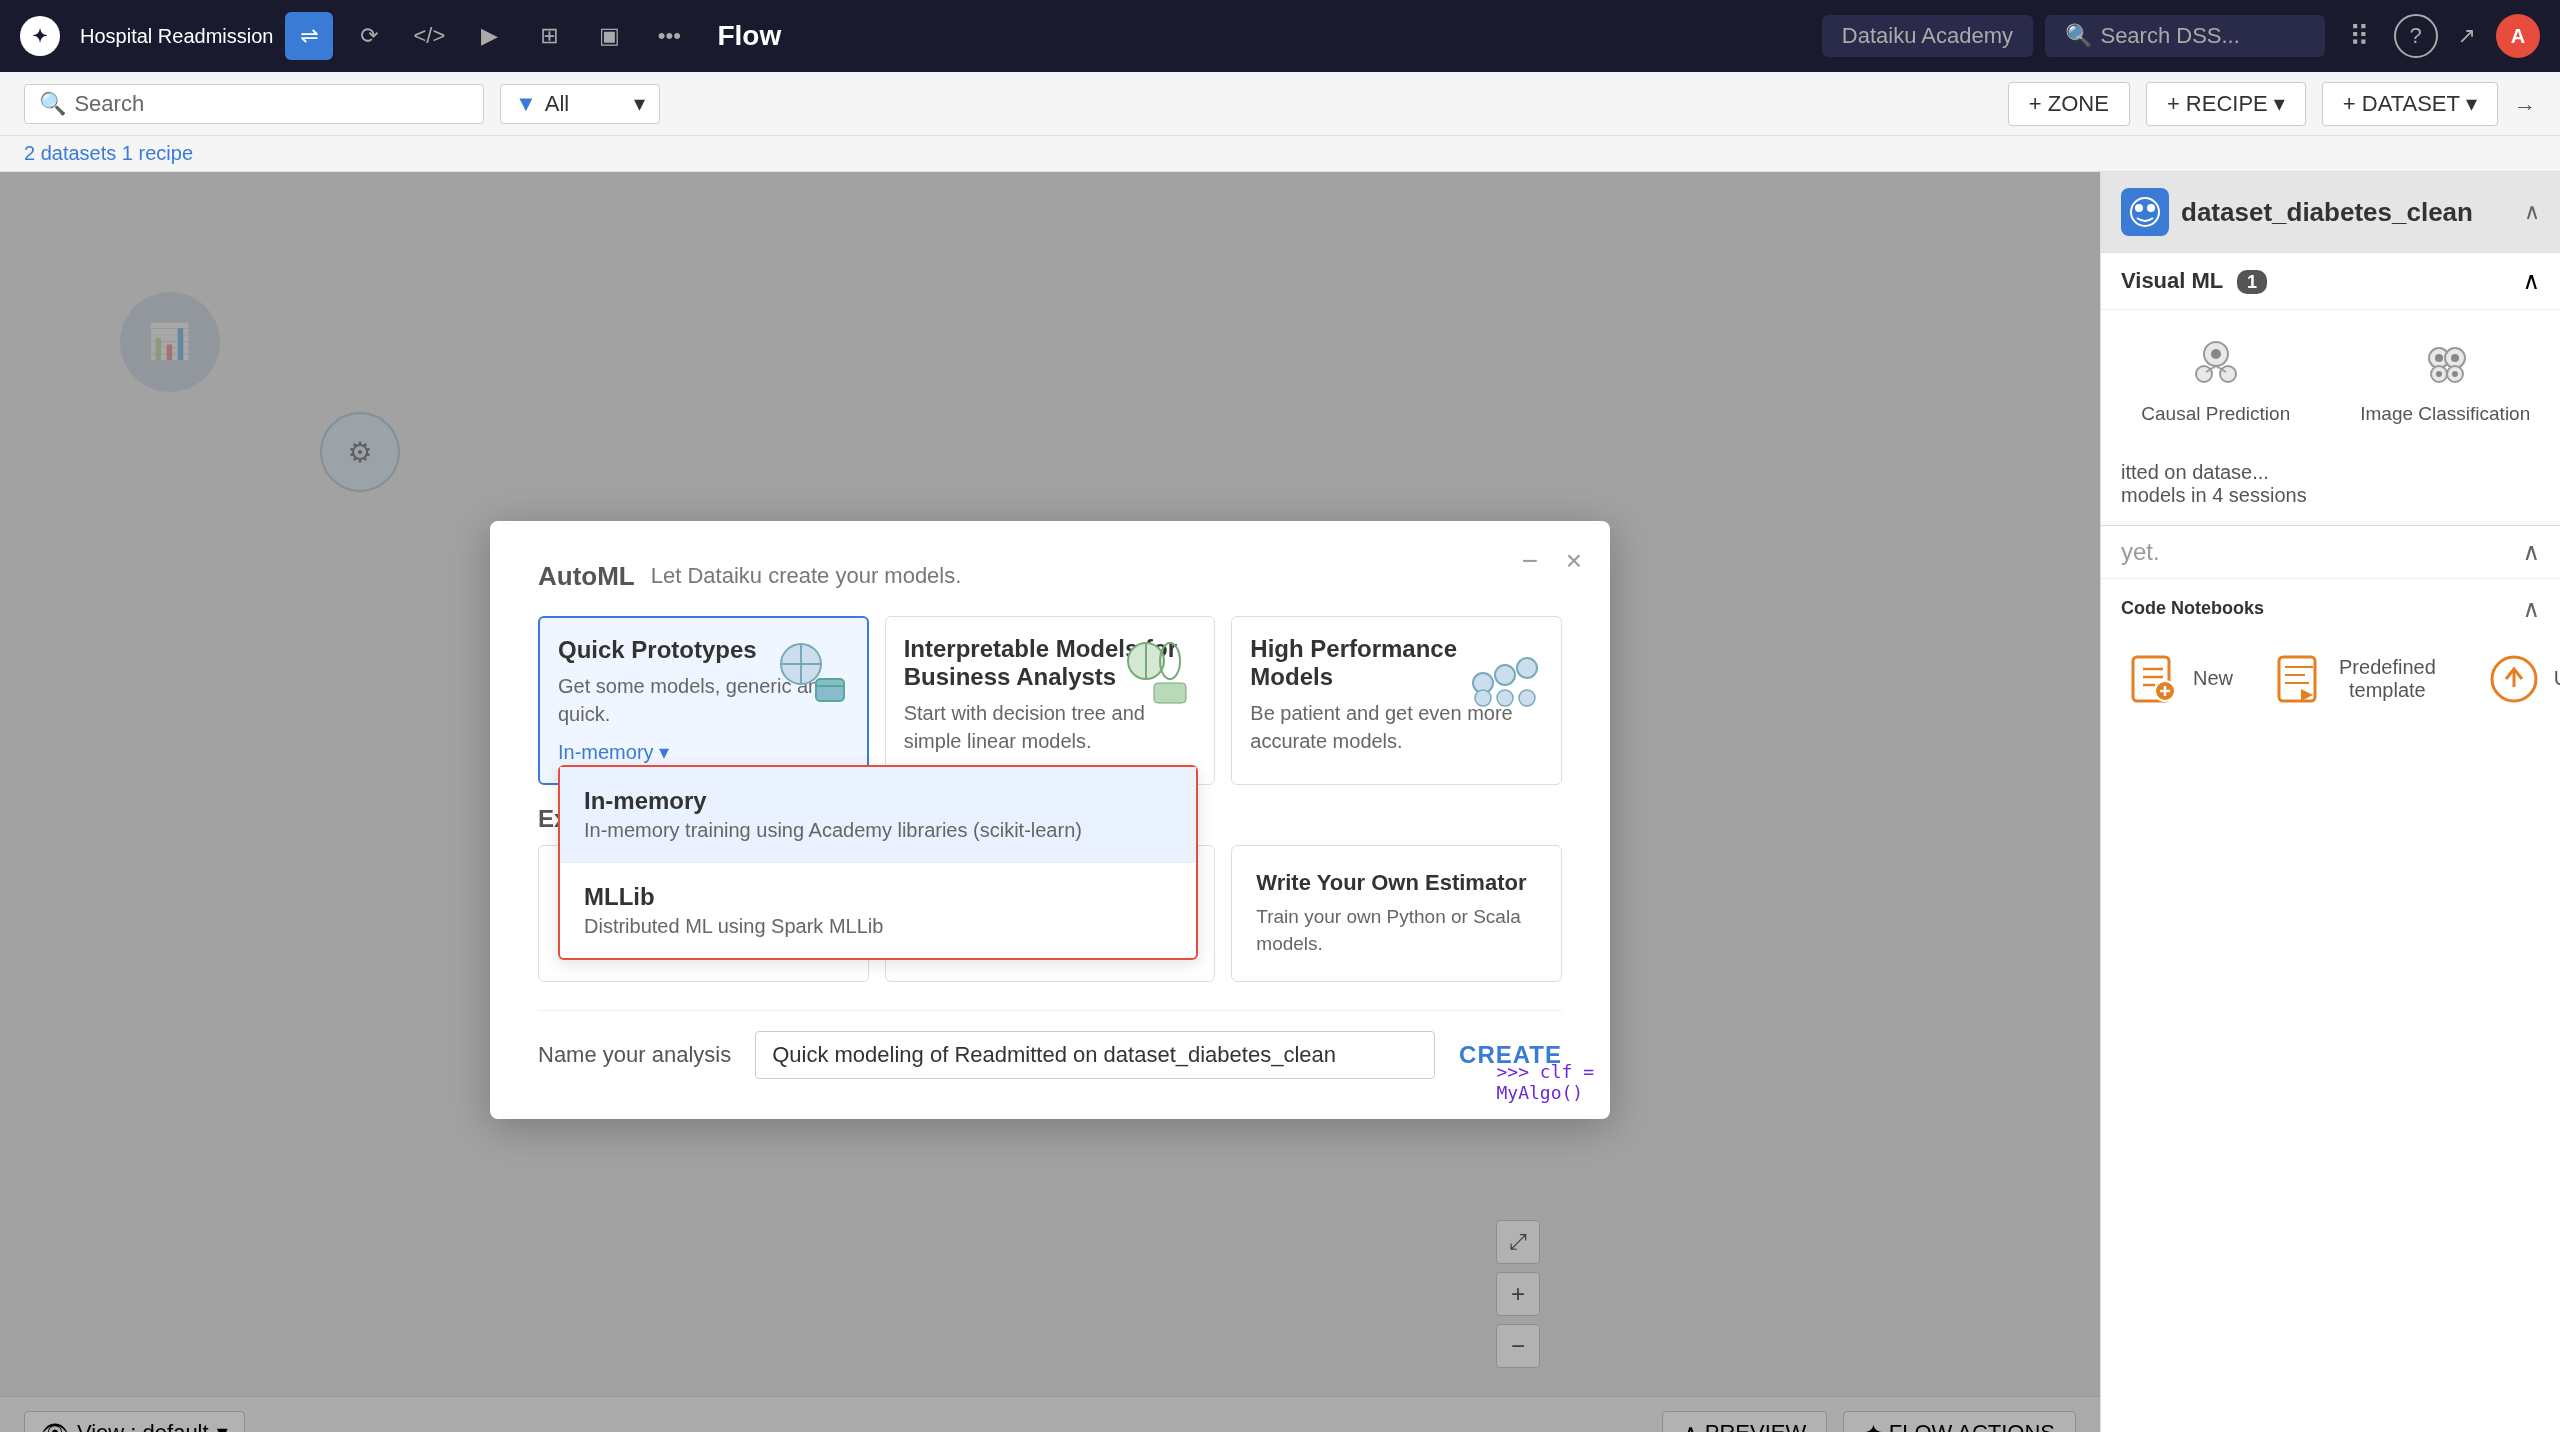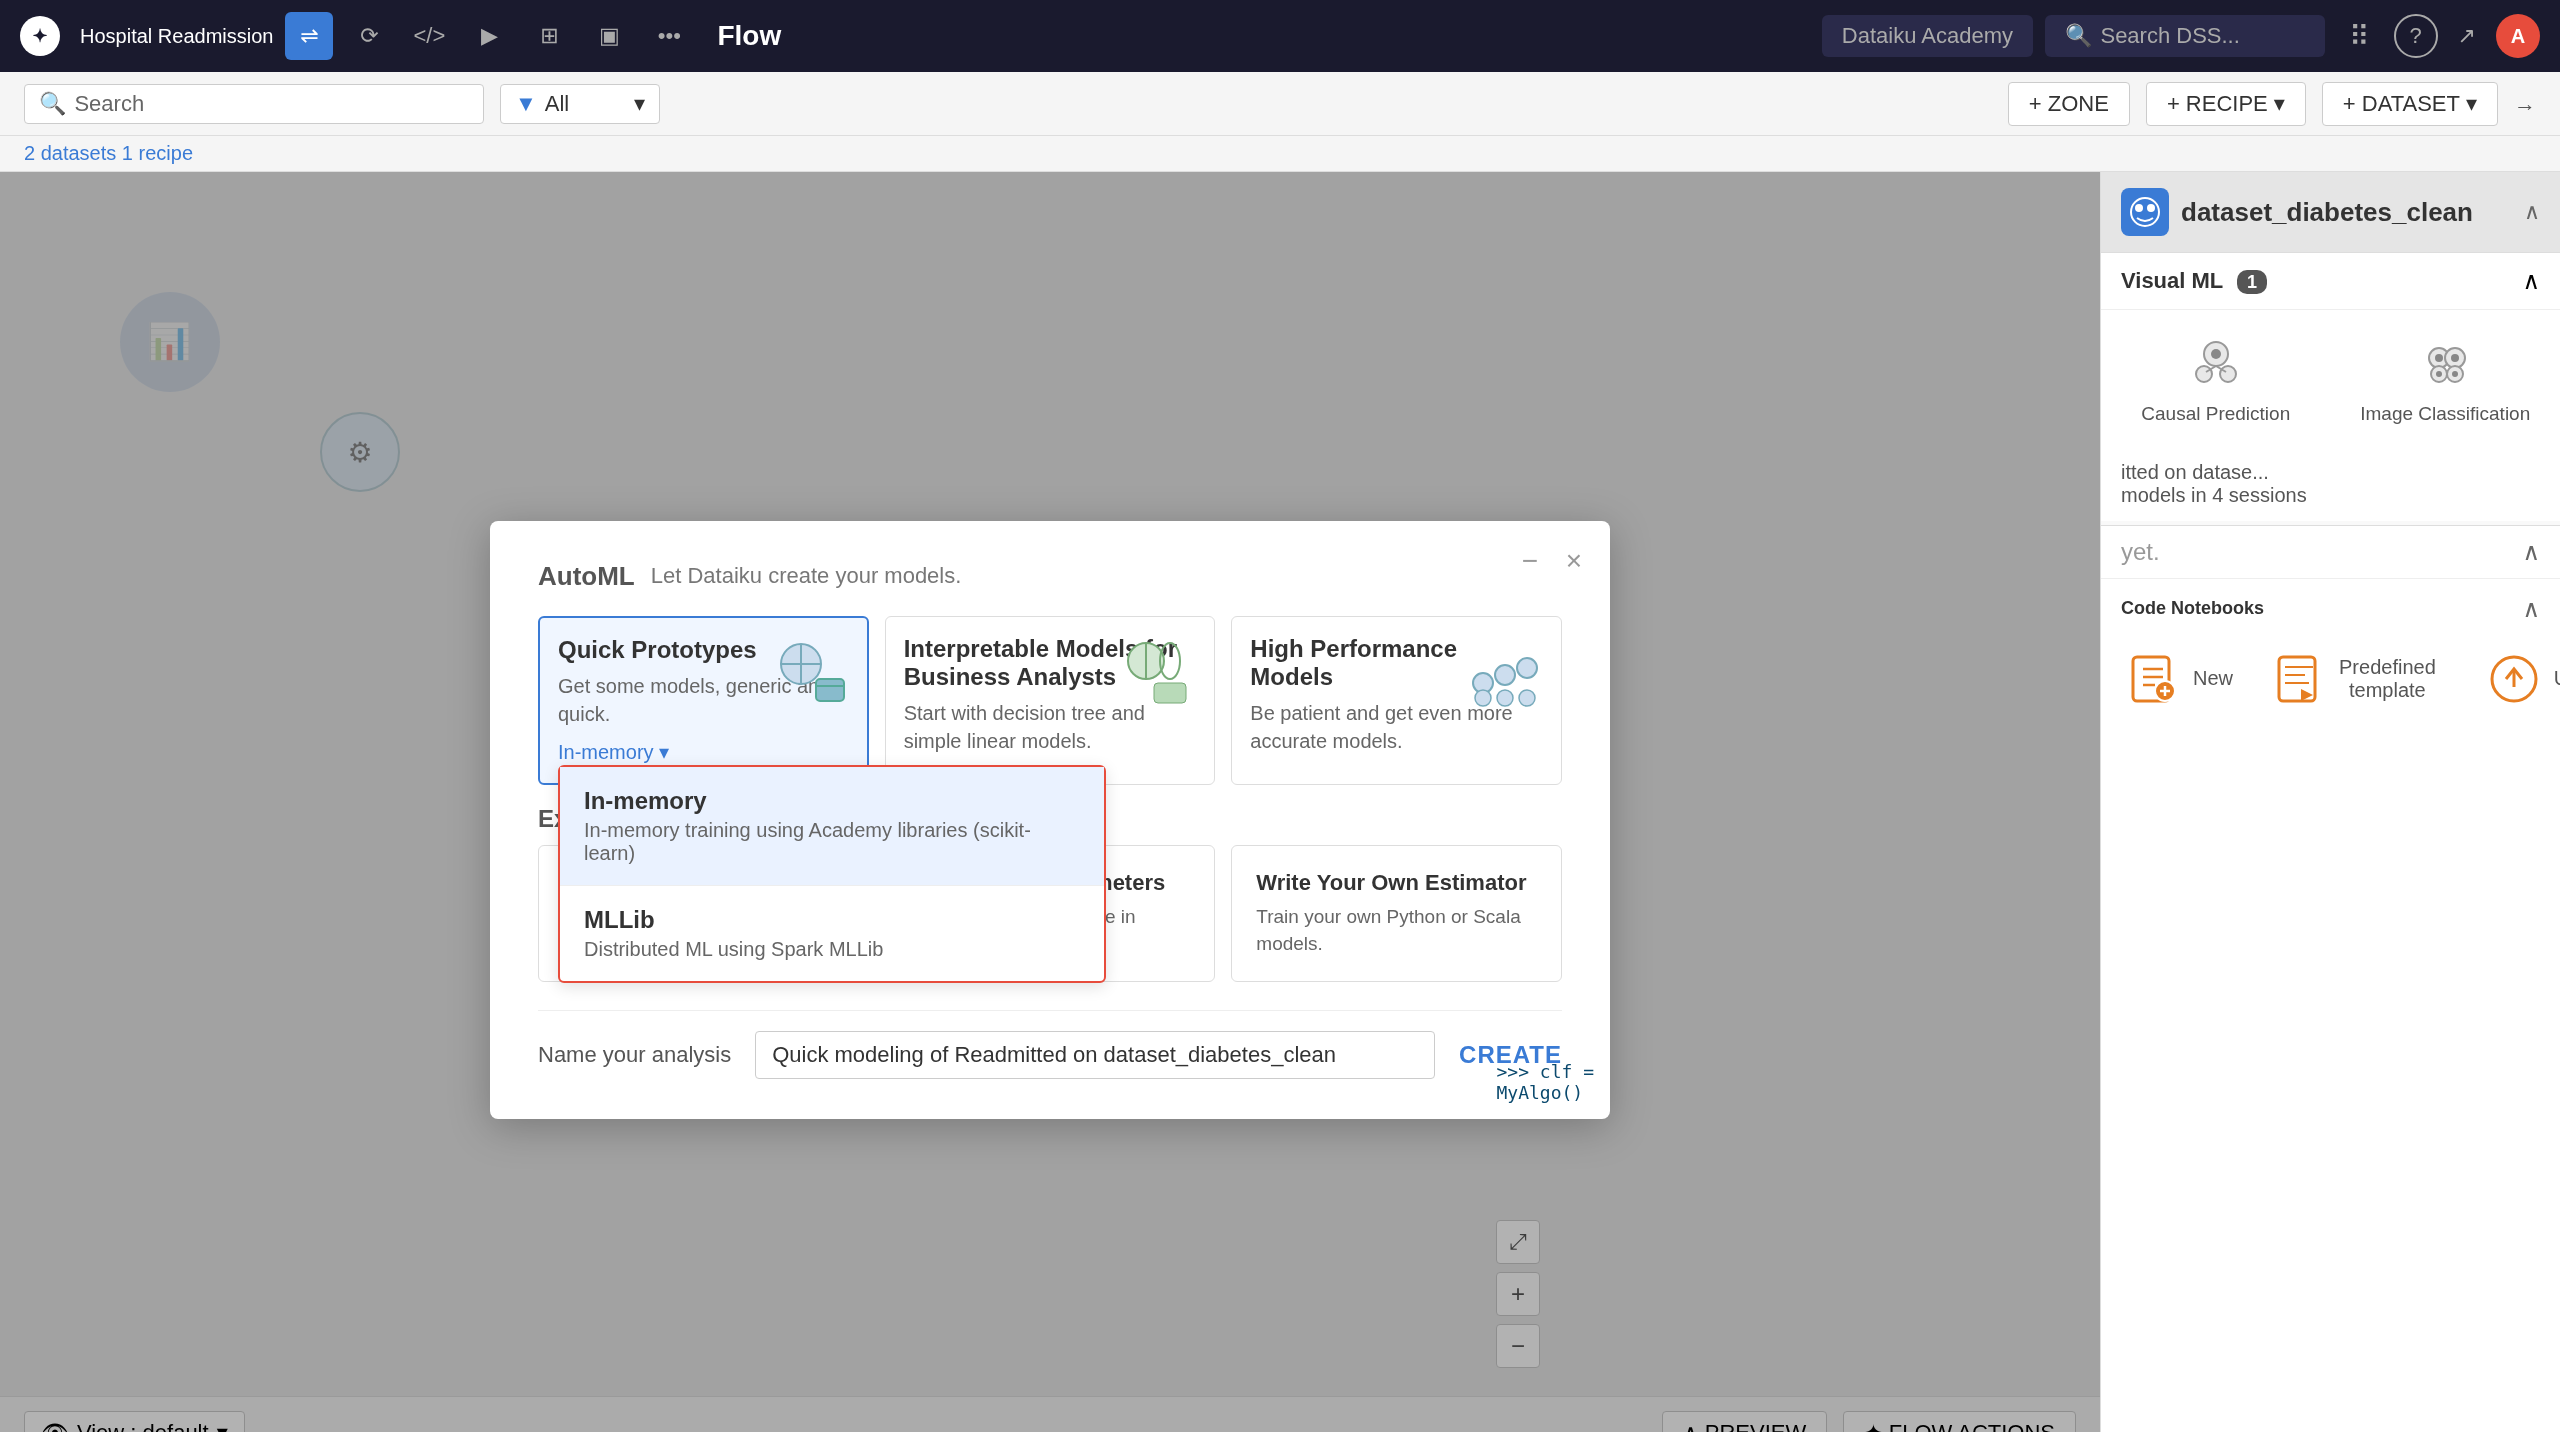--- a/index.html
+++ b/index.html
@@ -94,21 +94,21 @@
 
     .model-cards { display: grid; grid-template-columns: 1fr 1fr 1fr; gap: 16px; margin-bottom: 16px; }
     .model-card { border: 1px solid #ddd; border-radius: 6px; padding: 18px; cursor: pointer; position: relative; }
     .model-card.selected { border: 2px solid #3a7bd5; background: #f0f6ff; }
     .model-card-title { font-size: 24px; font-weight: 700; color: #333; margin-bottom: 8px; }
     .model-card-desc { font-size: 20px; color: #666; line-height: 1.4; }
     .in-memory-tag { color: #3a7bd5; font-size: 20px; cursor: pointer; display: inline-flex; align-items: center; gap: 4px; margin-top: 12px; }
 
     
     .dropdown-box {
-      position: absolute; top: 100%; left: 0; z-index: 200; background: #fff; border: 2px solid #e74c3c; border-radius: 6px; width: 548px; box-shadow: 0 4px 16px rgba(0,0,0,0.12);
+      position: absolute; top: 100%; left: 0; z-index: 200; background: #fff; border: 2px solid #e74c3c; border-radius: 6px; width: 640px; box-shadow: 0 4px 16px rgba(0,0,0,0.12);
     }
     .dropdown-item { padding: 20px 24px; cursor: pointer; }
     .dropdown-item.highlighted { background: #eaf2ff; }
     .dropdown-item-title { font-size: 24px; font-weight: 600; color: #333; margin-bottom: 4px; }
     .dropdown-item-desc { font-size: 20px; color: #666; }
     .dropdown-divider { height: 1px; background: #eee; }
 
     .expert-row { display: grid; grid-template-columns: 1fr 1fr 1fr; gap: 16px; }
     .expert-card { border: 1px solid #ddd; border-radius: 6px; padding: 24px; cursor: pointer; }
     .expert-card-title { font-size: 22px; font-weight: 700; color: #333; margin-bottom: 8px; }
@@ -274,21 +274,21 @@
             <div class="expert-card-title">Deep Learning</div>
             <div class="expert-card-desc">deep learning models and train them.</div>
           </div>
           <div class="expert-card">
             <div class="expert-card-title">Expert Hyperparameters</div>
             <div class="expert-card-desc">hyper parameters to use in cross-validation.</div>
           </div>
           <div class="expert-card">
             <div class="expert-card-title">Write Your Own Estimator</div>
             <div class="expert-card-desc">Train your own Python or Scala models.</div>
-            <div style="position:absolute;right:16px;bottom:16px;font-family:monospace;font-size:18px;color:#0c4a6e;">
+            <div style="position:absolute;right:16px;bottom:16px;font-family:monospace;font-size:18px;color:#6d28d9;">
               &gt;&gt;&gt; clf =<br>MyAlgo()
             </div>
           </div>
         </div>
 
         <div class="modal-footer">
           <span class="name-label">Name your analysis</span>
           <input class="name-input" value="Quick modeling of Readmitted on dataset_diabetes_clean" style="">
           <button class="create-btn">CREATE</button>
         </div>

